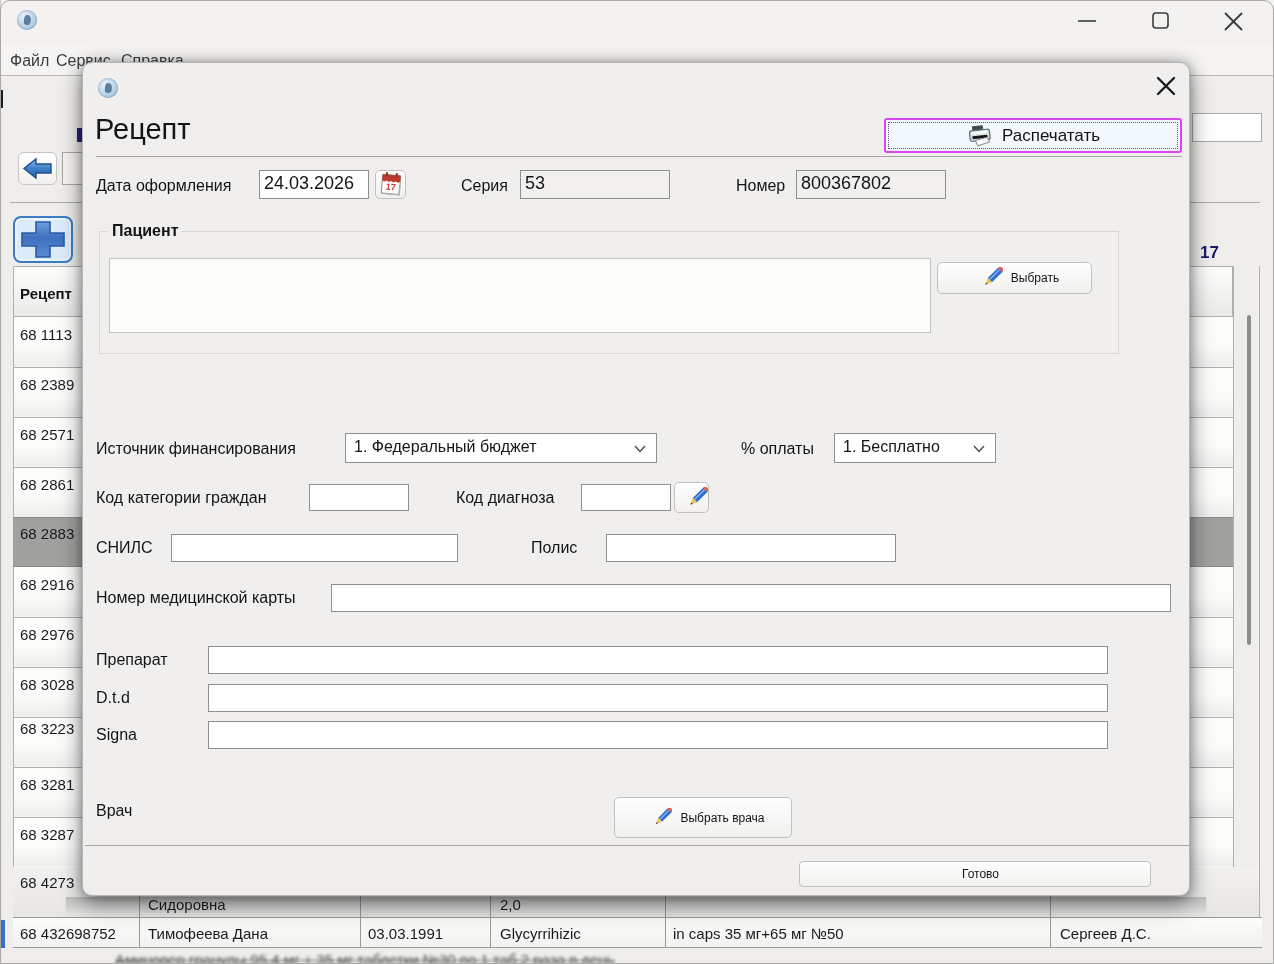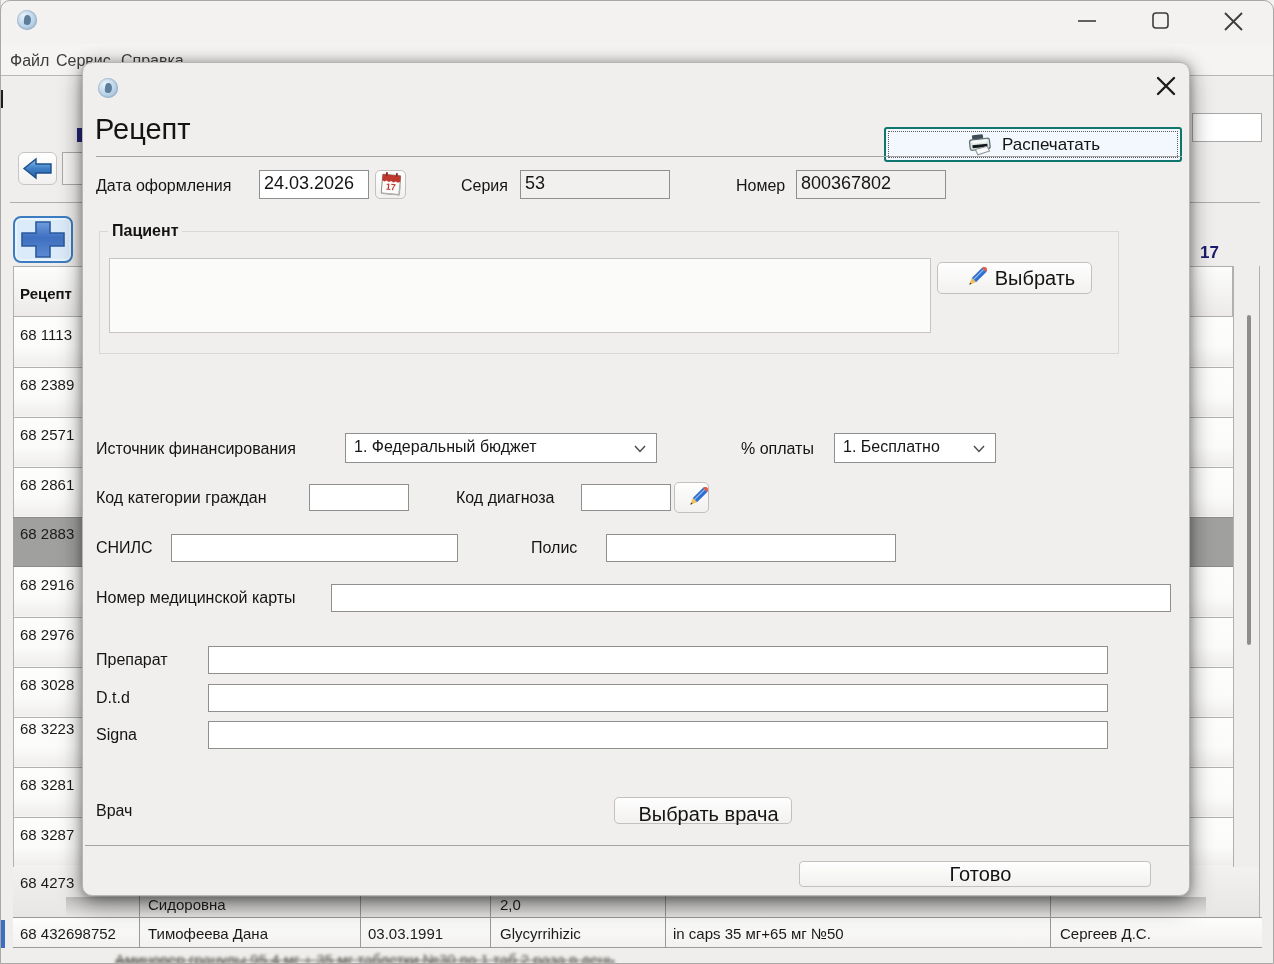--- a/index.html
+++ b/index.html
@@ -17,21 +17,21 @@
 .cell { position:absolute; font-size:15px; color:#1a1a1a; }
 .gridrow { position:absolute; left:13px; width:1220px; border-top:1px solid #b0b0ae; }
 
 #dlg { left:82px; top:62px; width:1108px; height:834px; background:#f0efed;
   border:1px solid #b7b6b4; border-radius:10px;
   box-shadow:0 10px 26px rgba(0,0,0,0.33), 0 2px 8px rgba(0,0,0,0.2), 0 0 16px rgba(60,60,60,0.30); }
 .lbl { position:absolute; font-size:16px; color:#141414; white-space:nowrap; }
 .inp { position:absolute; background:#fff; border:1px solid #8f8f8d; font-size:18px; color:#141414; padding:2px 4px; }
 .inpg { background:#f1f0ee; }
 .btn { position:absolute; background:linear-gradient(#fefefe,#f2f1ef); border:1px solid #c2c1bf; border-radius:5px;
-  font-size:20px; color:#141414; display:flex; align-items:center; justify-content:center; gap:8px;padding-left:11px; }
+  font-size:12px; color:#141414; display:flex; align-items:center; justify-content:center; gap:8px;padding-left:11px; }
 .sel { background:#fff; border:1px solid #8f8f8d; }
 .appicon { width:20px; height:20px; border-radius:50%;
   background:radial-gradient(circle at 35% 30%, #e8f2fa 0%, #c2d9ec 45%, #94b6d2 100%);
   box-shadow:inset 0 0 2px rgba(70,100,130,0.7); position:relative; }
 .appicon::after { content:""; position:absolute; left:7px; top:5px; width:7px; height:10px;
   background:#5d7e9b; border-radius:45% 55% 50% 35%; transform:rotate(6deg); }
 </style>
 </head>
 <body>
 <div id="stage">
@@ -148,21 +148,21 @@
   <div class="abs" id="dlg">
 
     <div class="abs appicon" id="appicon2" style="left:15px; top:15px;"></div>
 
     <svg class="abs" style="left:1072px; top:12px;" width="22" height="22" viewBox="0 0 22 22">
       <path d="M3 3 L19 19 M19 3 L3 19" stroke="#1c1c1c" stroke-width="2.4" fill="none" stroke-linecap="round"></path>
     </svg>
 
     <div class="abs" style="left:12px; top:50px; font-size:29px; color:#141414;">Рецепт</div>
 
-    <div class="abs" style="left:801px; top:64px; width:298px; height:35px; background:#f2f8fd; border:2px solid #0f766e; border-radius:3px;">
+    <div class="abs" style="left:801px; top:55px; width:298px; height:35px; background:#f2f8fd; border:2px solid #d946ef; border-radius:3px;">
       <div class="abs" style="left:2px; top:2px; right:2px; bottom:2px; border:1px dotted #5a5a5a;"></div>
       <svg class="abs" style="left:80px; top:4px;" width="28" height="26" viewBox="0 0 28 26">
         <g transform="rotate(-6 14 13)">
           <rect x="7" y="1.5" width="11" height="4.5" rx="1" fill="#3d4c55"></rect>
           <path d="M4 8 Q4 6 6.5 6 L21.5 6 Q24 6 24 8 L24 14.5 Q24 16.5 21.5 16.5 L6.5 16.5 Q4 16.5 4 14.5 Z" fill="#dde4e2" stroke="#5a6a70" stroke-width="1.2"></path>
           <path d="M6 7.2 L22 7.2 L21 10 L7 10 Z" fill="#f4f8f6"></path>
           <rect x="6.5" y="11.5" width="15" height="3" fill="#10181c"></rect>
           <path d="M9 16 L21 14 L23 19 L11 21.5 Z" fill="#fcfcfc" stroke="#8a9296" stroke-width="1"></path>
         </g>
       </svg>
@@ -234,21 +234,21 @@
     <div class="inp" style="left:248px; top:521px; width:840px; height:28px;"></div>
 
     <div class="lbl" style="left:13px; top:588px;">Препарат</div>
     <div class="inp" style="left:125px; top:583px; width:900px; height:28px;"></div>
     <div class="lbl" style="left:13px; top:626px;">D.t.d</div>
     <div class="inp" style="left:125px; top:621px; width:900px; height:28px;"></div>
     <div class="lbl" style="left:13px; top:663px;">Signa</div>
     <div class="inp" style="left:125px; top:658px; width:900px; height:28px;"></div>
 
     <div class="lbl" style="left:13px; top:739px;">Врач</div>
-    <div class="btn" style="left:531px; top:734px; width:178px; height:27px; gap:8px;flex-direction:column;">
+    <div class="btn" style="left:531px; top:734px; width:178px; height:41px; gap:8px;">
       <svg width="20" height="20" viewBox="0 0 22 22">
           <use href="#pencil"></use>
         </svg>
       <span>Выбрать врача</span>
     </div>
 
     <div class="abs" style="left:2px; top:782px; width:1104px; height:1px; background:#a5a4a2;"></div>
     <div class="btn" style="left:716px; top:798px; width:352px; height:26px; border-radius:4px;">Готово</div>
   </div>
 

